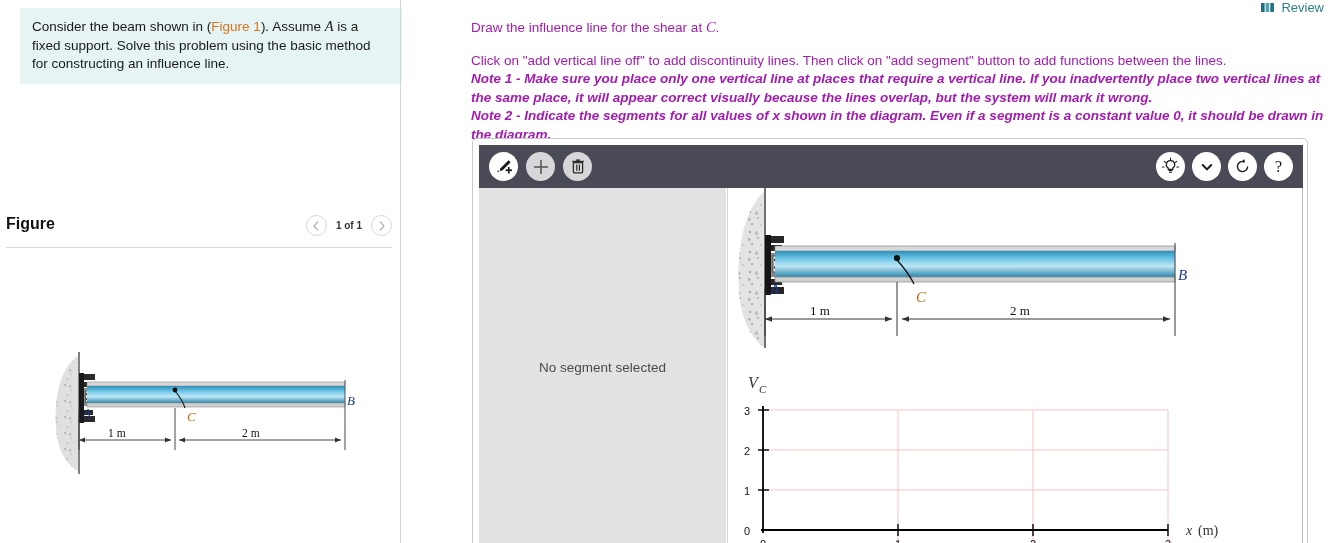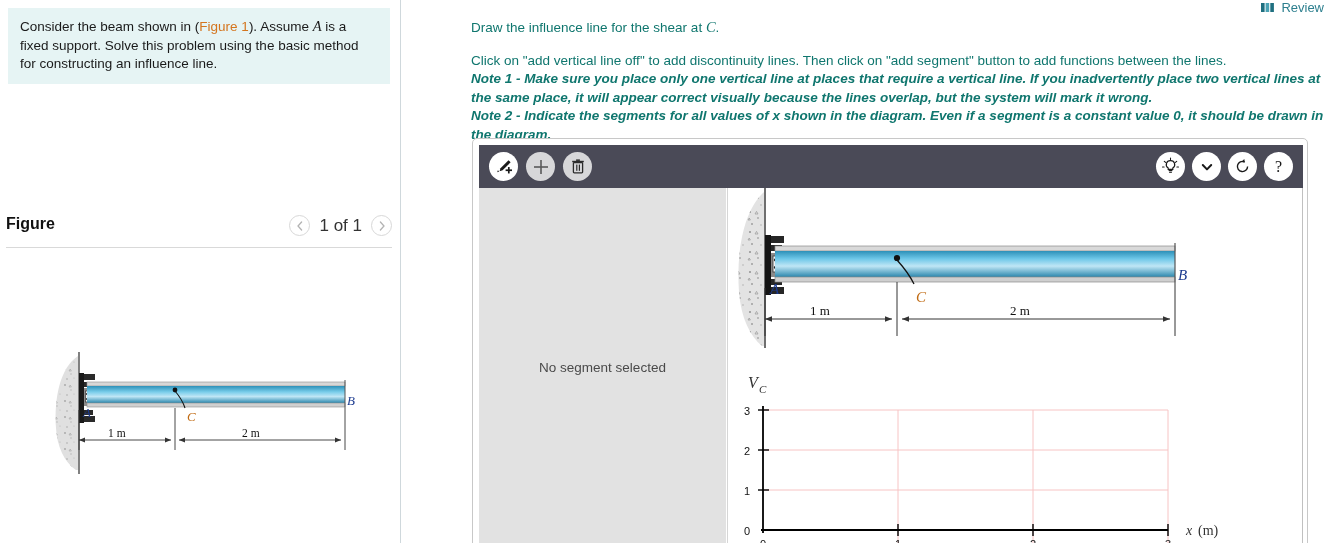--- a/index.html
+++ b/index.html
@@ -20,53 +20,53 @@
   }
   .review-icon { display: block; }
 
   
   .left-col { position: absolute; left: 0; top: 0; width: 400px; height: 543px; }
   .left-divider {
     position: absolute; left: 400px; top: 0; width: 1px; height: 543px;
     background: #cfd8dc;
   }
   .prompt-box {
-    position: absolute; left: 8px; top: 8px; width: 382px;
+    position: absolute; left: 20px; top: 8px; width: 382px;
     background: #e6f4f4;
     padding: 8px 28px 10px 12px;
     font-size: 13.5px; line-height: 1.38; color: #1a1a1a;
   }
   .prompt-box .figlink { color: #d4751e; }
   .prompt-box .mathit { font-family: "Liberation Serif", serif; font-style: italic; font-size: 14.5px; }
 
   .figure-head {
     position: absolute; left: 6px; top: 215px; width: 386px;
     display: flex; align-items: flex-start;
   }
   .figure-title { font-size: 16px; font-weight: bold; color: #111; }
   .figure-nav { margin-left: auto; display: flex; align-items: center; gap: 9px; }
   .nav-circle {
     width: 21px; height: 21px; border-radius: 50%;
     border: 1px solid #d8d8d8; color: #b3b3b3;
     display: flex; align-items: center; justify-content: center;
     font-size: 11px; cursor: pointer; background: #fff;
   }
-  .fig-count { font-size: 17px; color: #333; }
+  .fig-count { font-size: 10px; color: #333; font-weight: bold; }
   .figure-rule {
     position: absolute; left: 6px; top: 247px; width: 386px; height: 1px;
     background: #d9d9d9;
   }
 
   .left-figure { position: absolute; left: 20px; top: 350px; }
 
   
   .right-col { position: absolute; left: 401px; top: 0; width: 931px; height: 543px; }
   .instr {
     position: absolute; left: 70px; top: 18px; width: 855px;
-    font-size: 13.5px; color: #0f766e; line-height: 1.37;
+    font-size: 13.5px; color: #a21caf; line-height: 1.37;
   }
   .instr .q1 { margin: 0 0 14px 0; }
   .instr .mathit { font-family: "Liberation Serif", serif; font-style: italic; font-size: 14.5px; }
   .instr .bold { font-weight: bold; font-style: italic; }
 
   
   .canvas-card {
     position: absolute; left: 71px; top: 138px;
     width: 836px; height: 410px;
     border: 1px solid #c8c8c8; border-radius: 5px;

